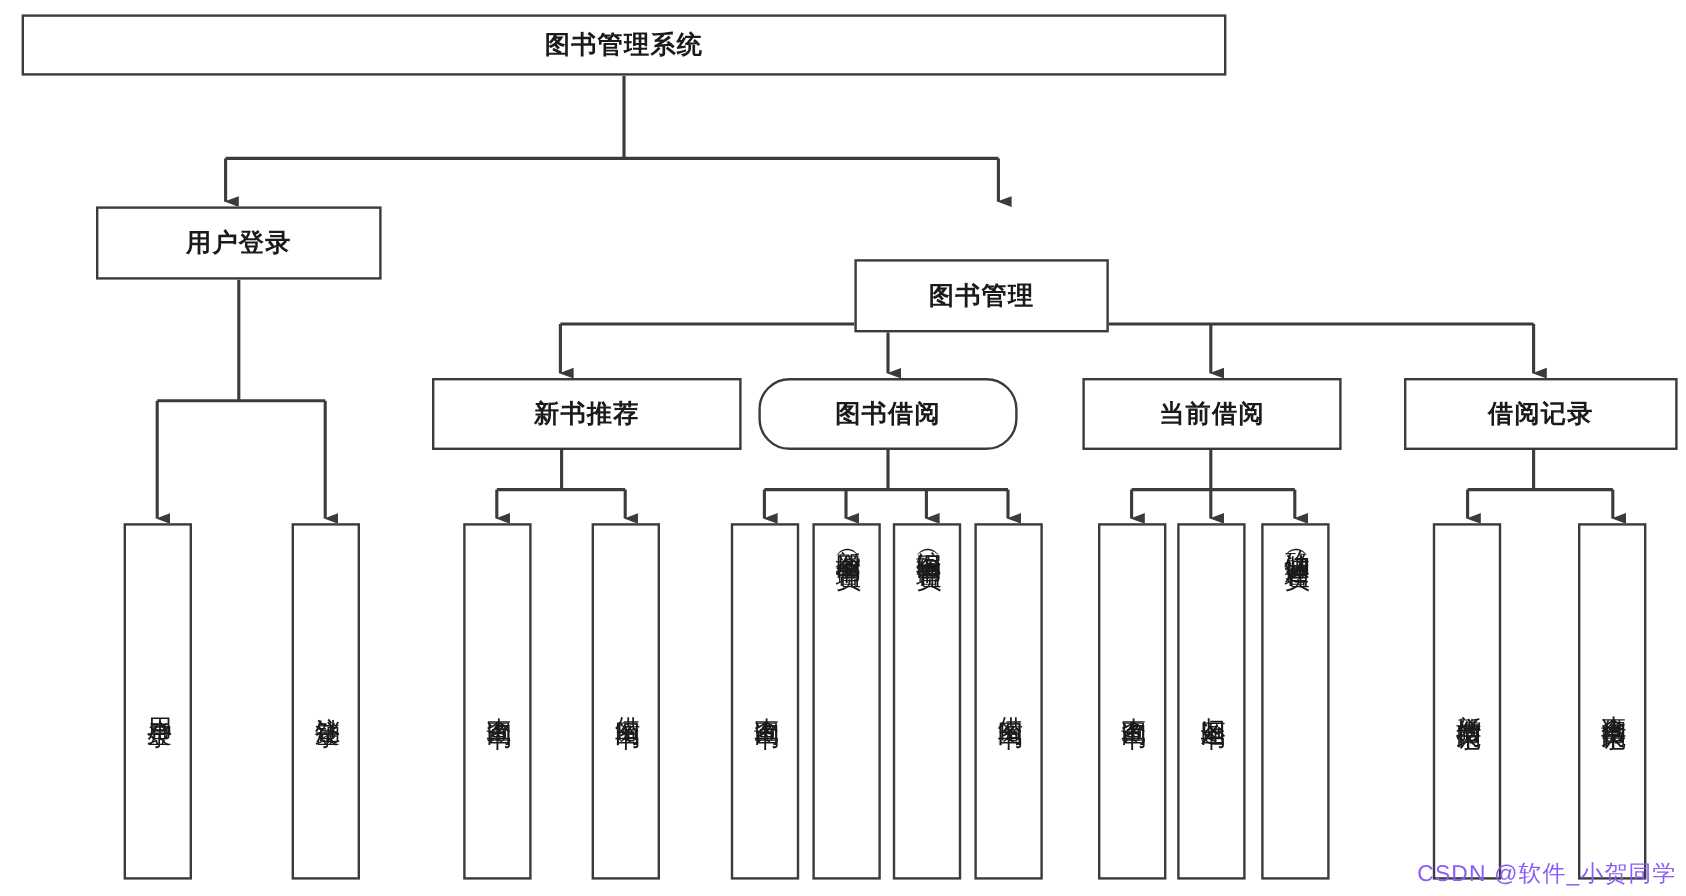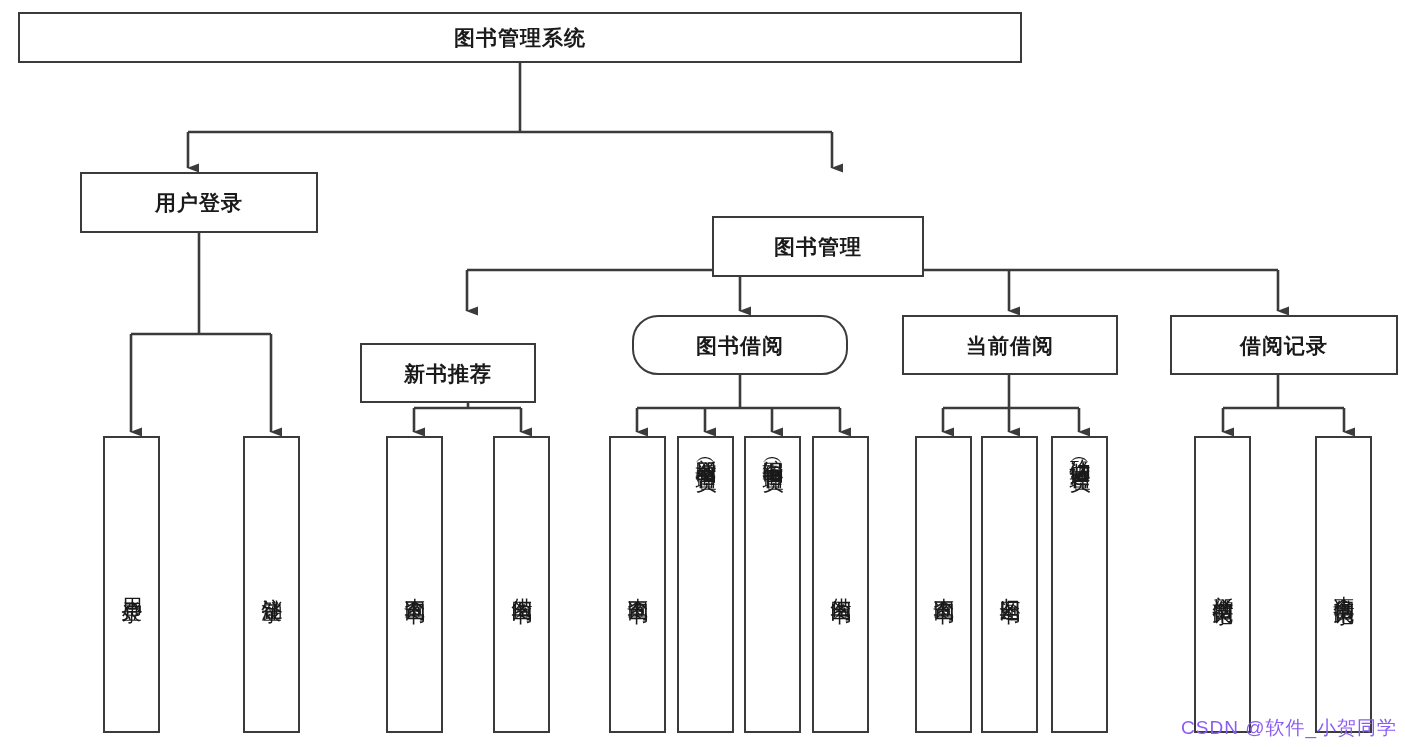--- a/index.html
+++ b/index.html
@@ -123,21 +123,21 @@
     <span>图书管理系统</span>
   </div>
 
   <div class="node horiz" style="left:80px;top:172px;width:238px;height:61px;">
     <span>用户登录</span>
   </div>
   <div class="node horiz" style="left:712px;top:172px;width:212px;height:61px;margin-top:44px;">
     <span>图书管理</span>
   </div>
 
-  <div class="node horiz" style="left:360px;top:315px;width:176px;height:60px;margin-top:28px;">
+  <div class="node horiz" style="left:360px;top:315px;width:258px;height:60px;">
     <span>新书推荐</span>
   </div>
   <div class="node horiz" style="left:632px;top:315px;width:216px;height:60px;border-radius:26px;">
     <span>图书借阅</span>
   </div>
   <div class="node horiz" style="left:902px;top:315px;width:216px;height:60px;justify-content:center;">
     <span>当前借阅</span>
   </div>
   <div class="node horiz" style="left:1170px;top:315px;width:228px;height:60px;">
     <span>借阅记录</span>

